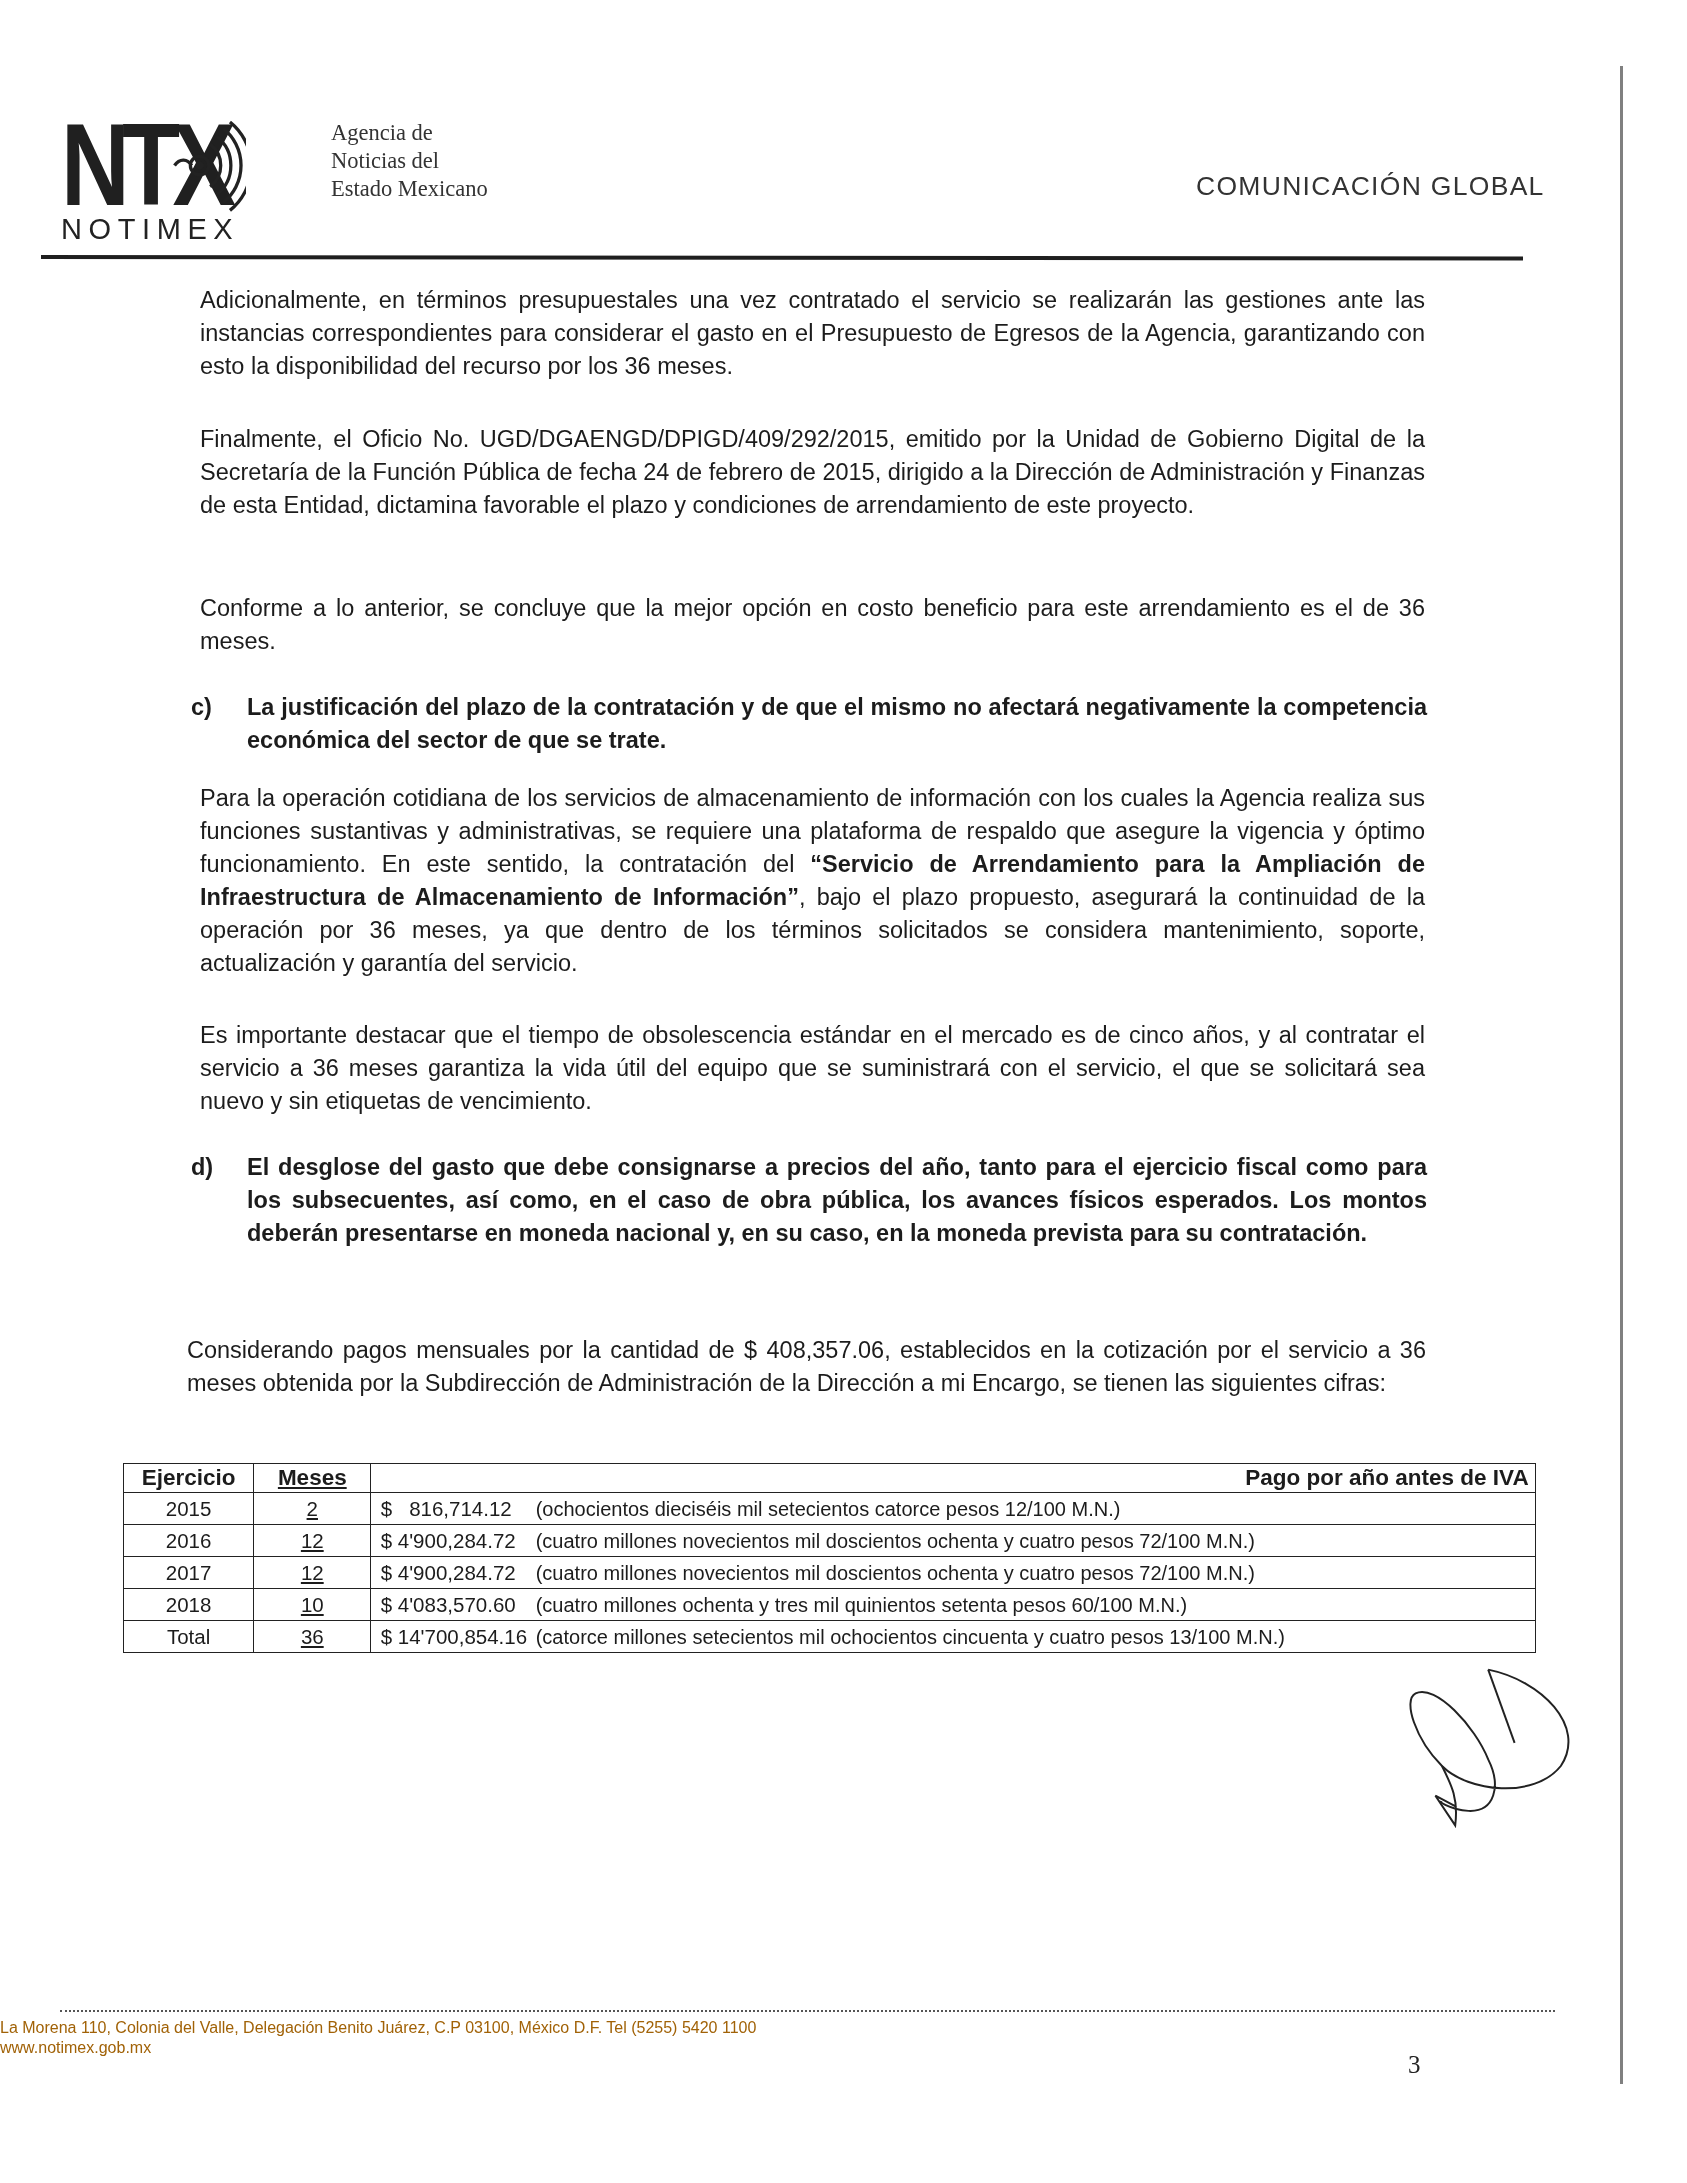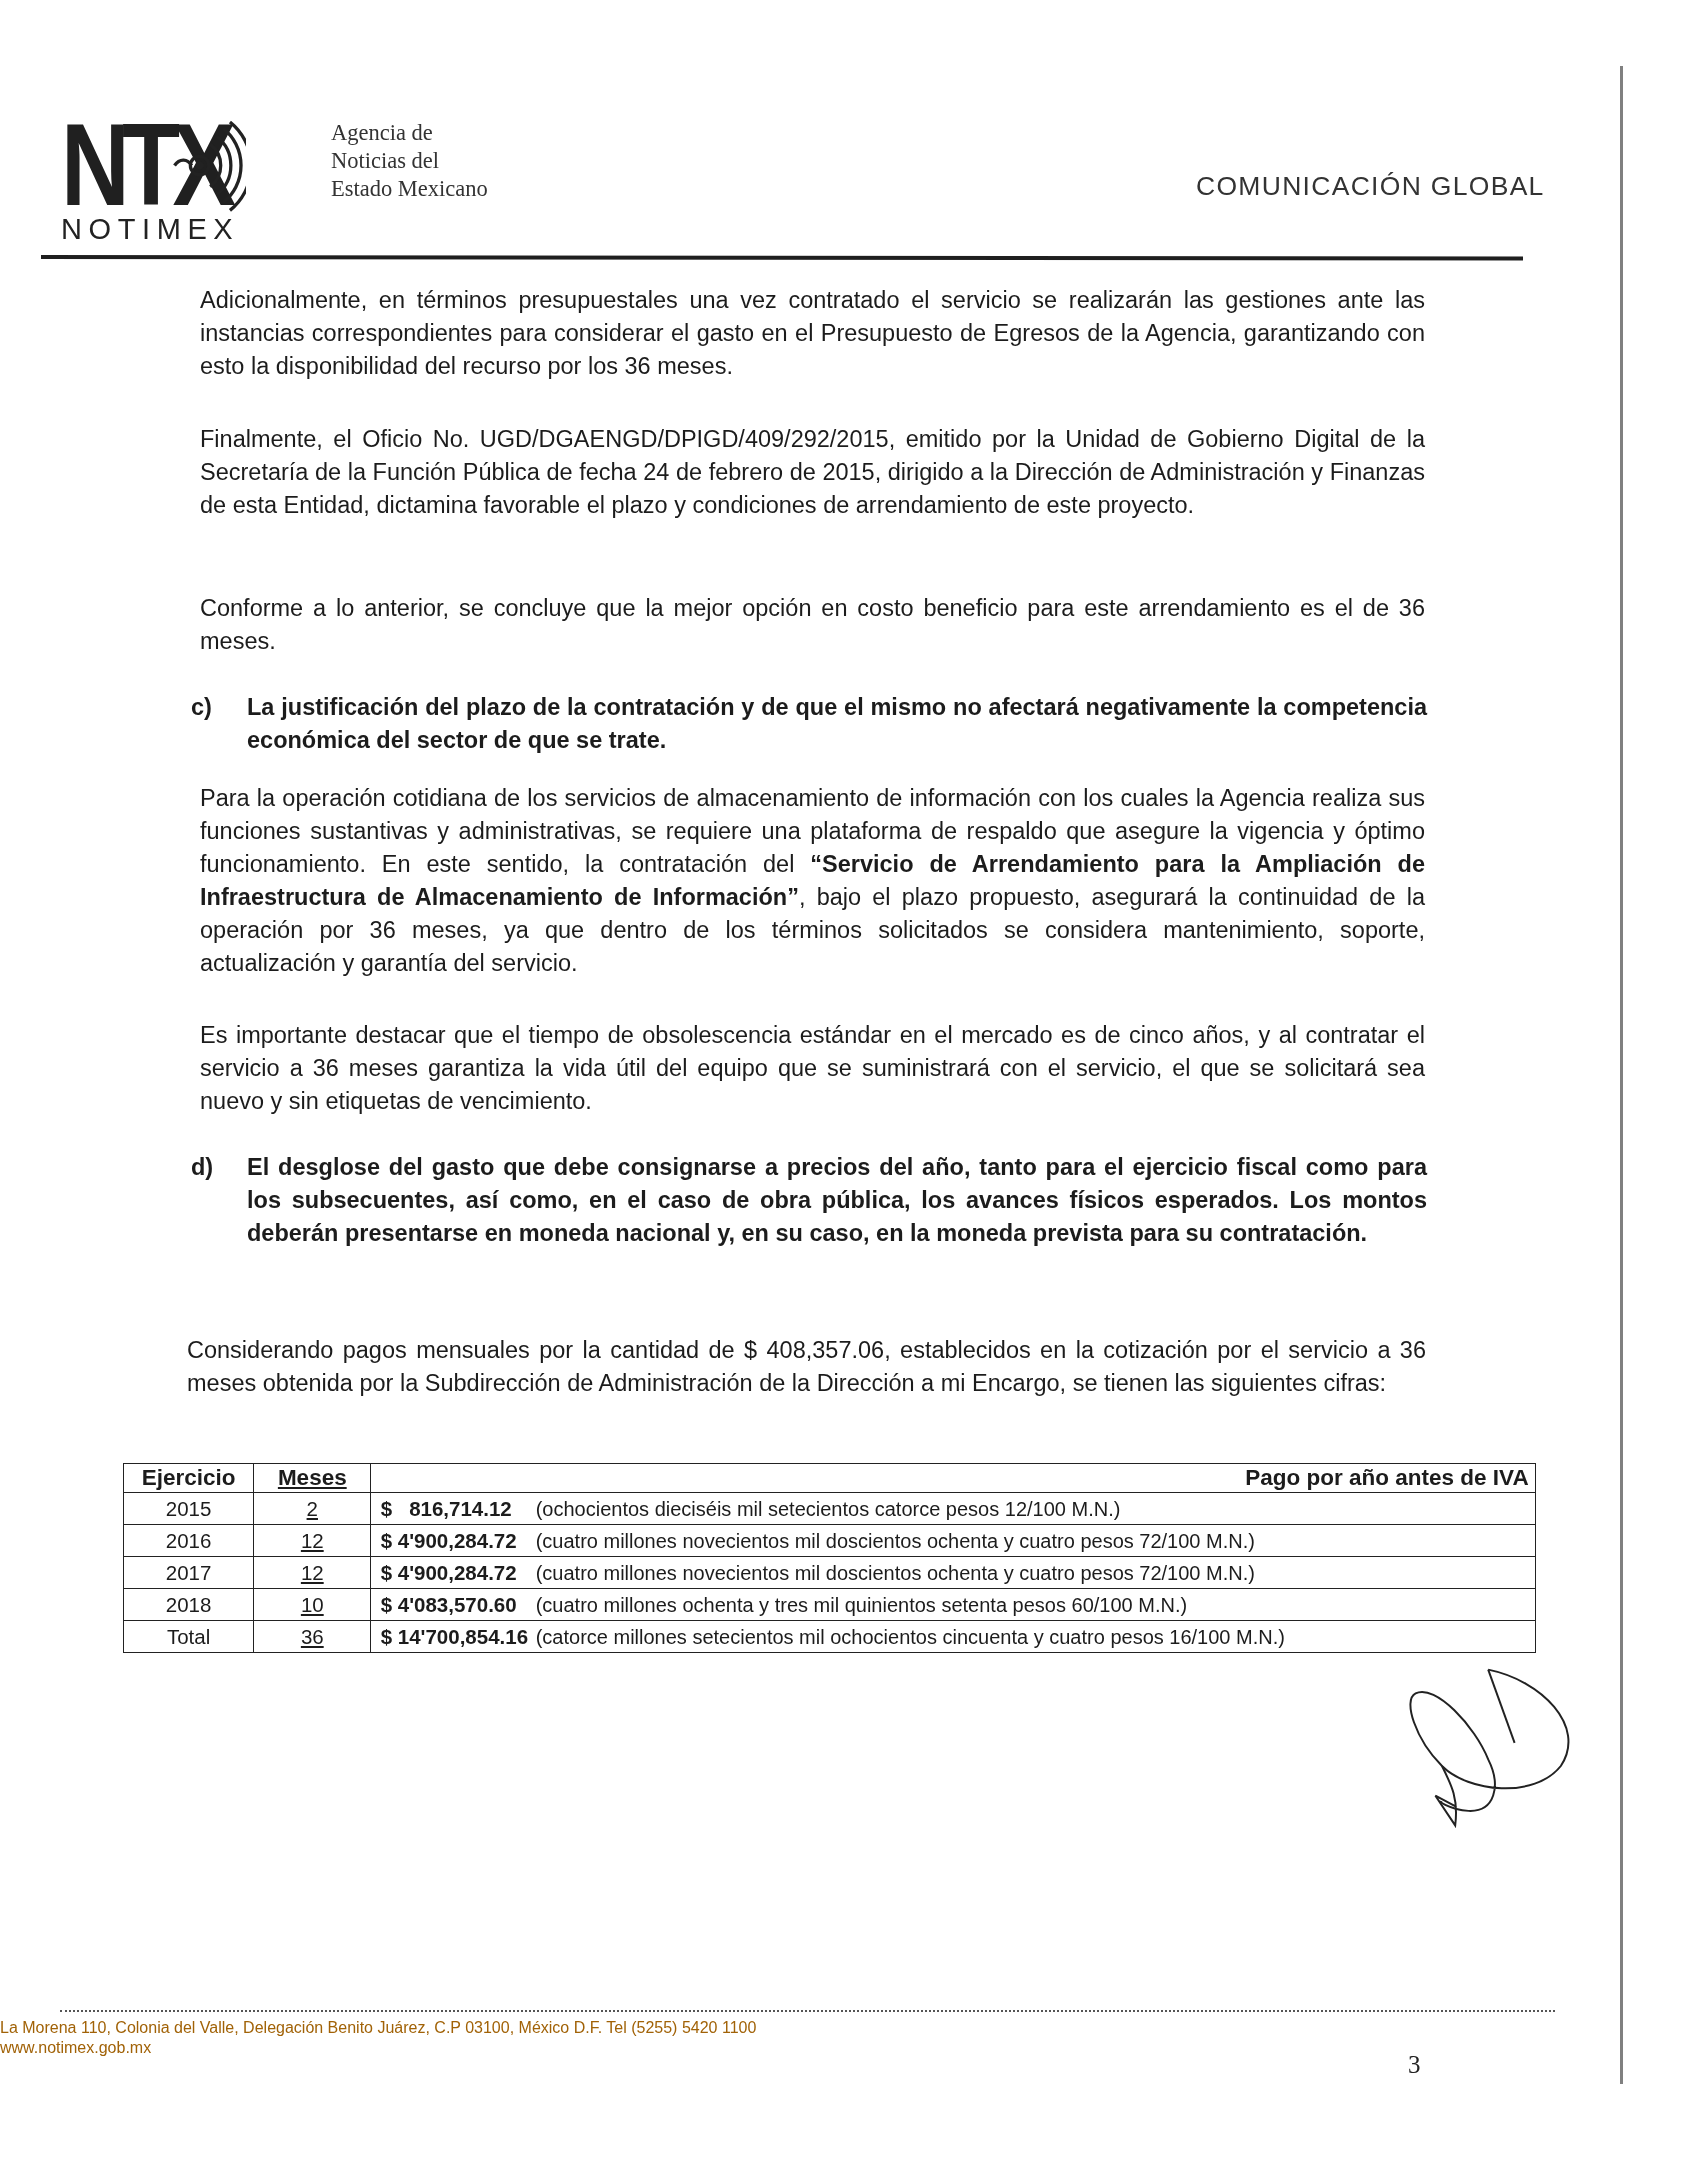--- a/index.html
+++ b/index.html
@@ -24,21 +24,21 @@
   .heading .label { position: absolute; left: 0; top: 0; }
   .heading .text { display: block; margin-left: 56px; }
 
   
   .tbl { position: absolute; left: 123px; top: 1463px; border-collapse: collapse; font-size: 20.5px; color: #1c1c1c; }
   .tbl td, .tbl th { border: 1.7px solid #222; height: 31px; padding: 0 6.6px; white-space: nowrap; }
   .tbl th { font-weight: 700; font-size: 22.5px; height: 28px; }
   .tbl .c-year { width: 116px; text-align: center; }
   .tbl .c-months { width: 103px; text-align: center; text-decoration: underline; }
   .tbl .c-pay { width: 1148px; text-align: left; padding-left: 9.3px; }
-  .tbl .amt { display: inline-block; width: 155px; font-weight: 700; }
+  .tbl .amt { display: inline-block; width: 155px; font-weight: 400; }
   .tbl .words { font-size: 20px; }
   .tbl th.c-pay { text-align: right; }
 
   
   .signature { position: absolute; left: 1376px; top: 1667px; width: 198px; height: 165px; }
 
   
   .footer-rule { position: absolute; left: 60px; top: 2010px; width: 1495px; height: 1.3px; border-top: 2px dotted #555; }
   .footer-addr { position: absolute; left: 0; top: 2018px; width: 1687px; font-size: 16px; line-height: 20px; color: #a16207; }
   .page-num { position: absolute; left: 1408px; top: 2051px; font-family: "Liberation Serif", serif; font-size: 25px; color: #222; }
@@ -117,21 +117,21 @@
         <td class="c-pay"><span class="amt">$ 4'900,284.72</span><span class="words">(cuatro millones novecientos mil doscientos ochenta y cuatro pesos 72/100 M.N.)</span></td>
       </tr>
       <tr>
         <td class="c-year">2018</td>
         <td class="c-months">10</td>
         <td class="c-pay"><span class="amt">$ 4'083,570.60</span><span class="words">(cuatro millones ochenta y tres mil quinientos setenta pesos 60/100 M.N.)</span></td>
       </tr>
       <tr>
         <td class="c-year">Total</td>
         <td class="c-months">36</td>
-        <td class="c-pay"><span class="amt">$ 14'700,854.16</span><span class="words">(catorce millones setecientos mil ochocientos cincuenta y cuatro pesos 16/100 M.N.)</span></td>
+        <td class="c-pay"><span class="amt">$ 14'700,854.16</span><span class="words">(catorce millones setecientos mil ochocientos cincuenta y cuatro pesos 13/100 M.N.)</span></td>
       </tr>
     </tbody>
   </table>
 
   <svg class="signature" viewBox="0 0 300 250">
     <path d="M170,4 L210,115" fill="none" stroke="#222" stroke-width="3"></path>
     <path d="M170,4 C250,20 320,90 280,150 C240,200 140,190 100,150 C60,110 40,50 60,40 C90,25 150,90 170,140 C190,180 180,220 140,218 C110,216 90,200 100,205" fill="none" stroke="#222" stroke-width="3"></path>
     <path d="M100,150 C115,180 125,200 120,240 L90,195 L122,212" fill="none" stroke="#222" stroke-width="3"></path>
   </svg>
 

